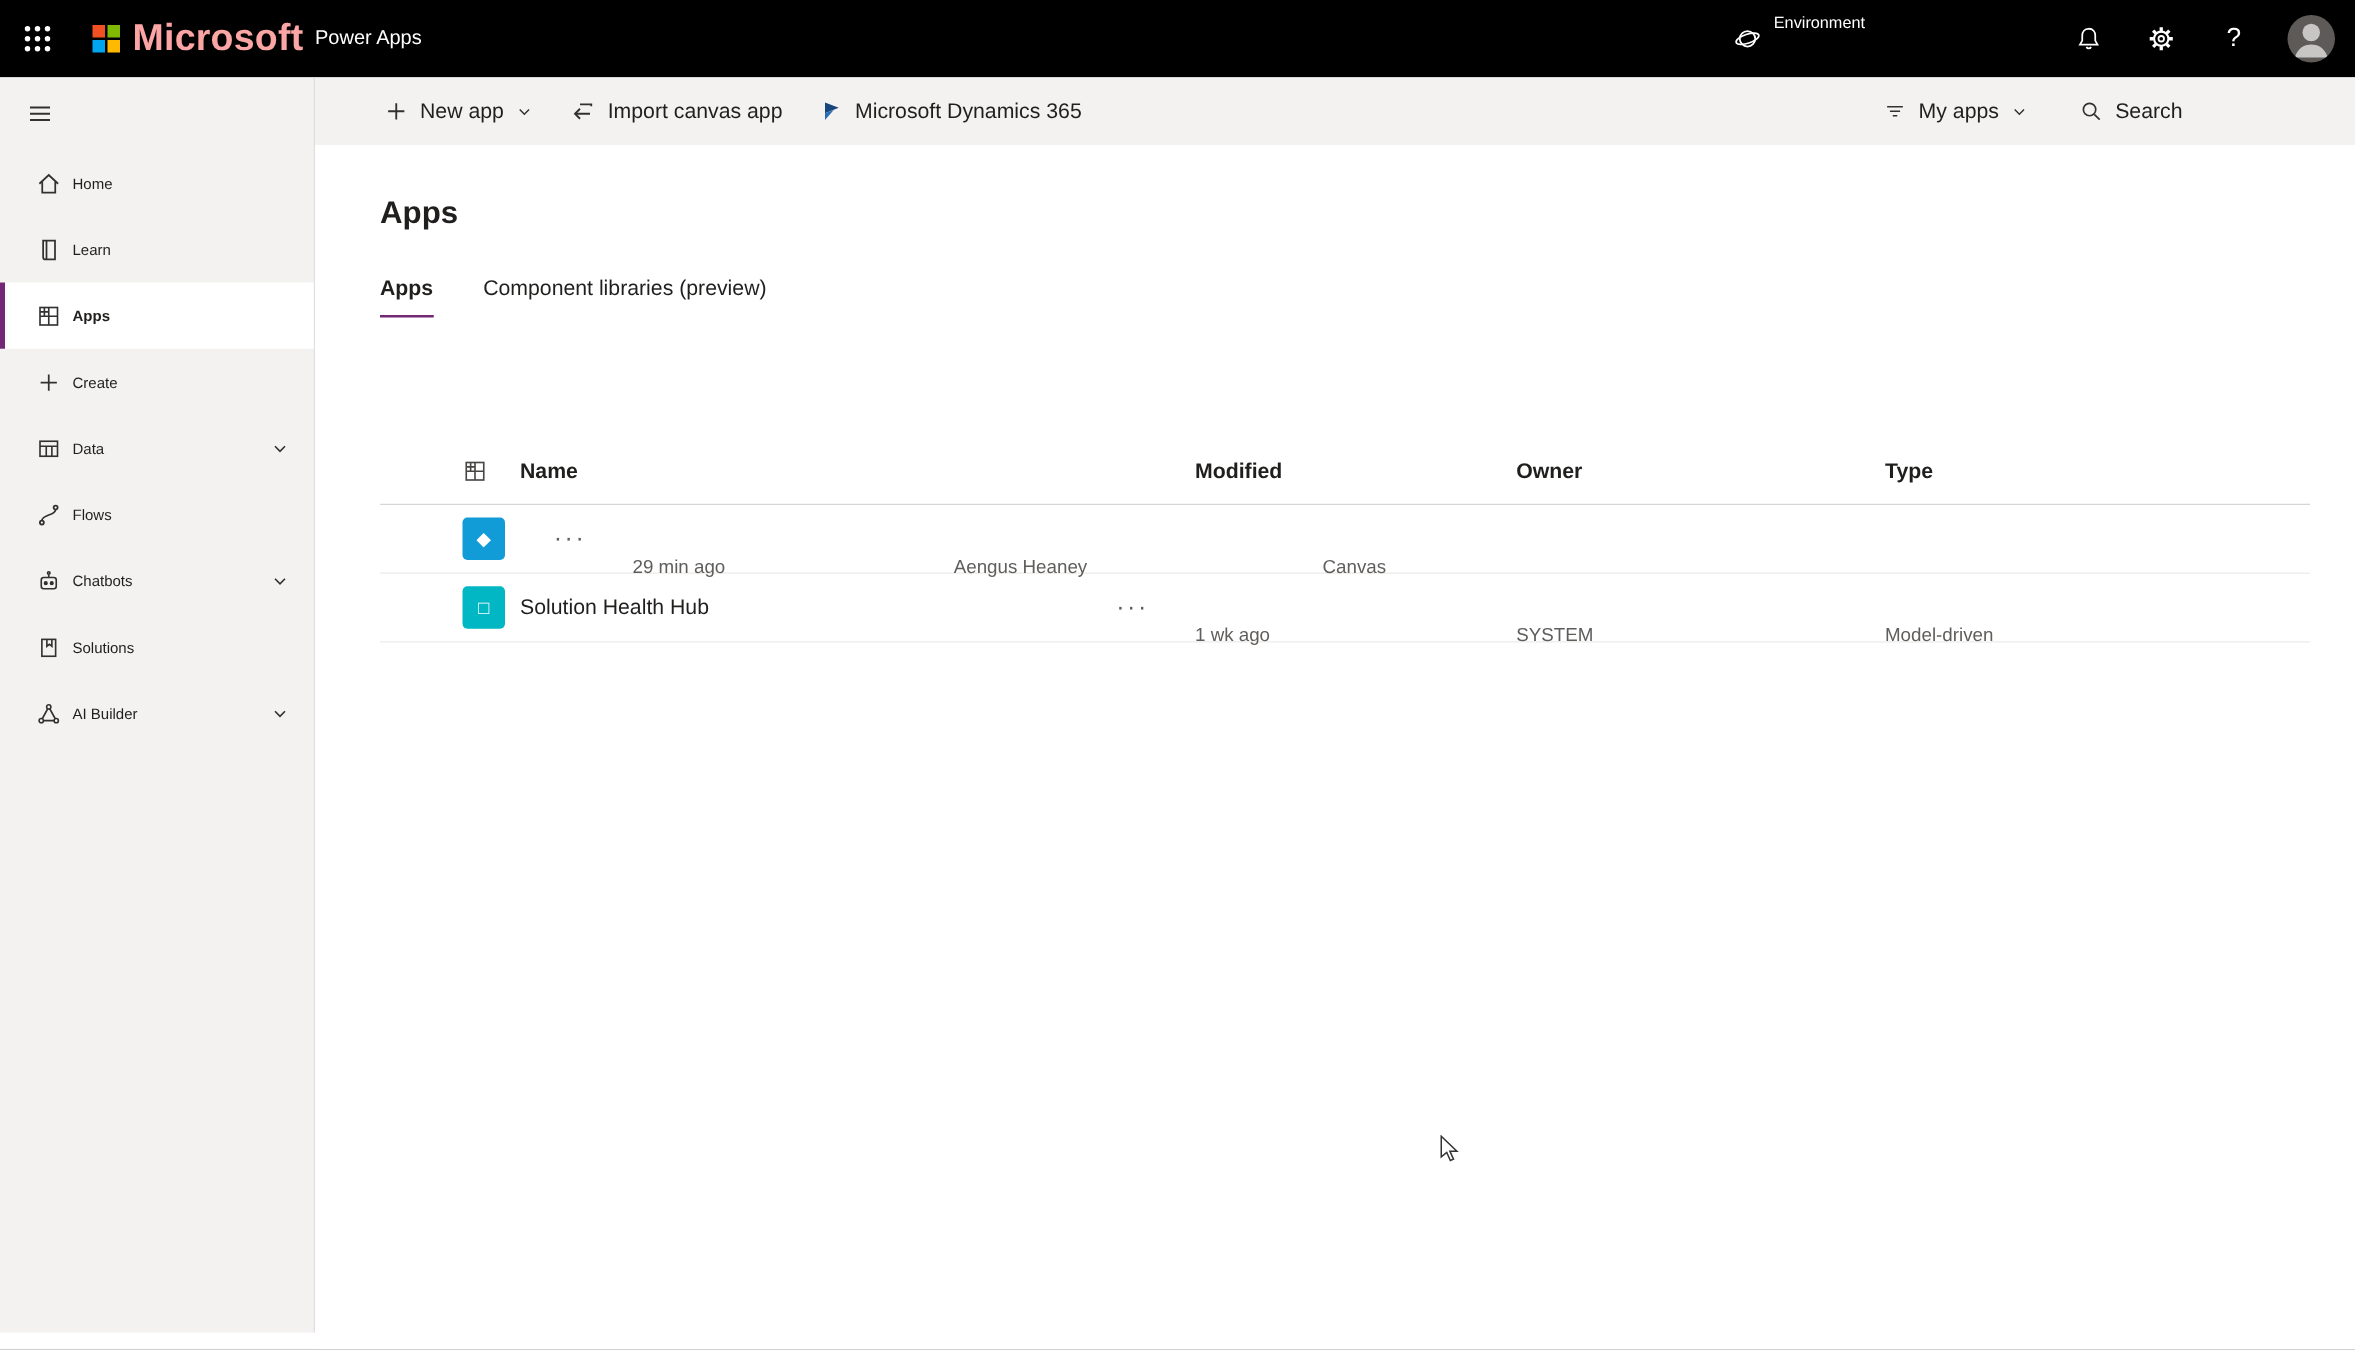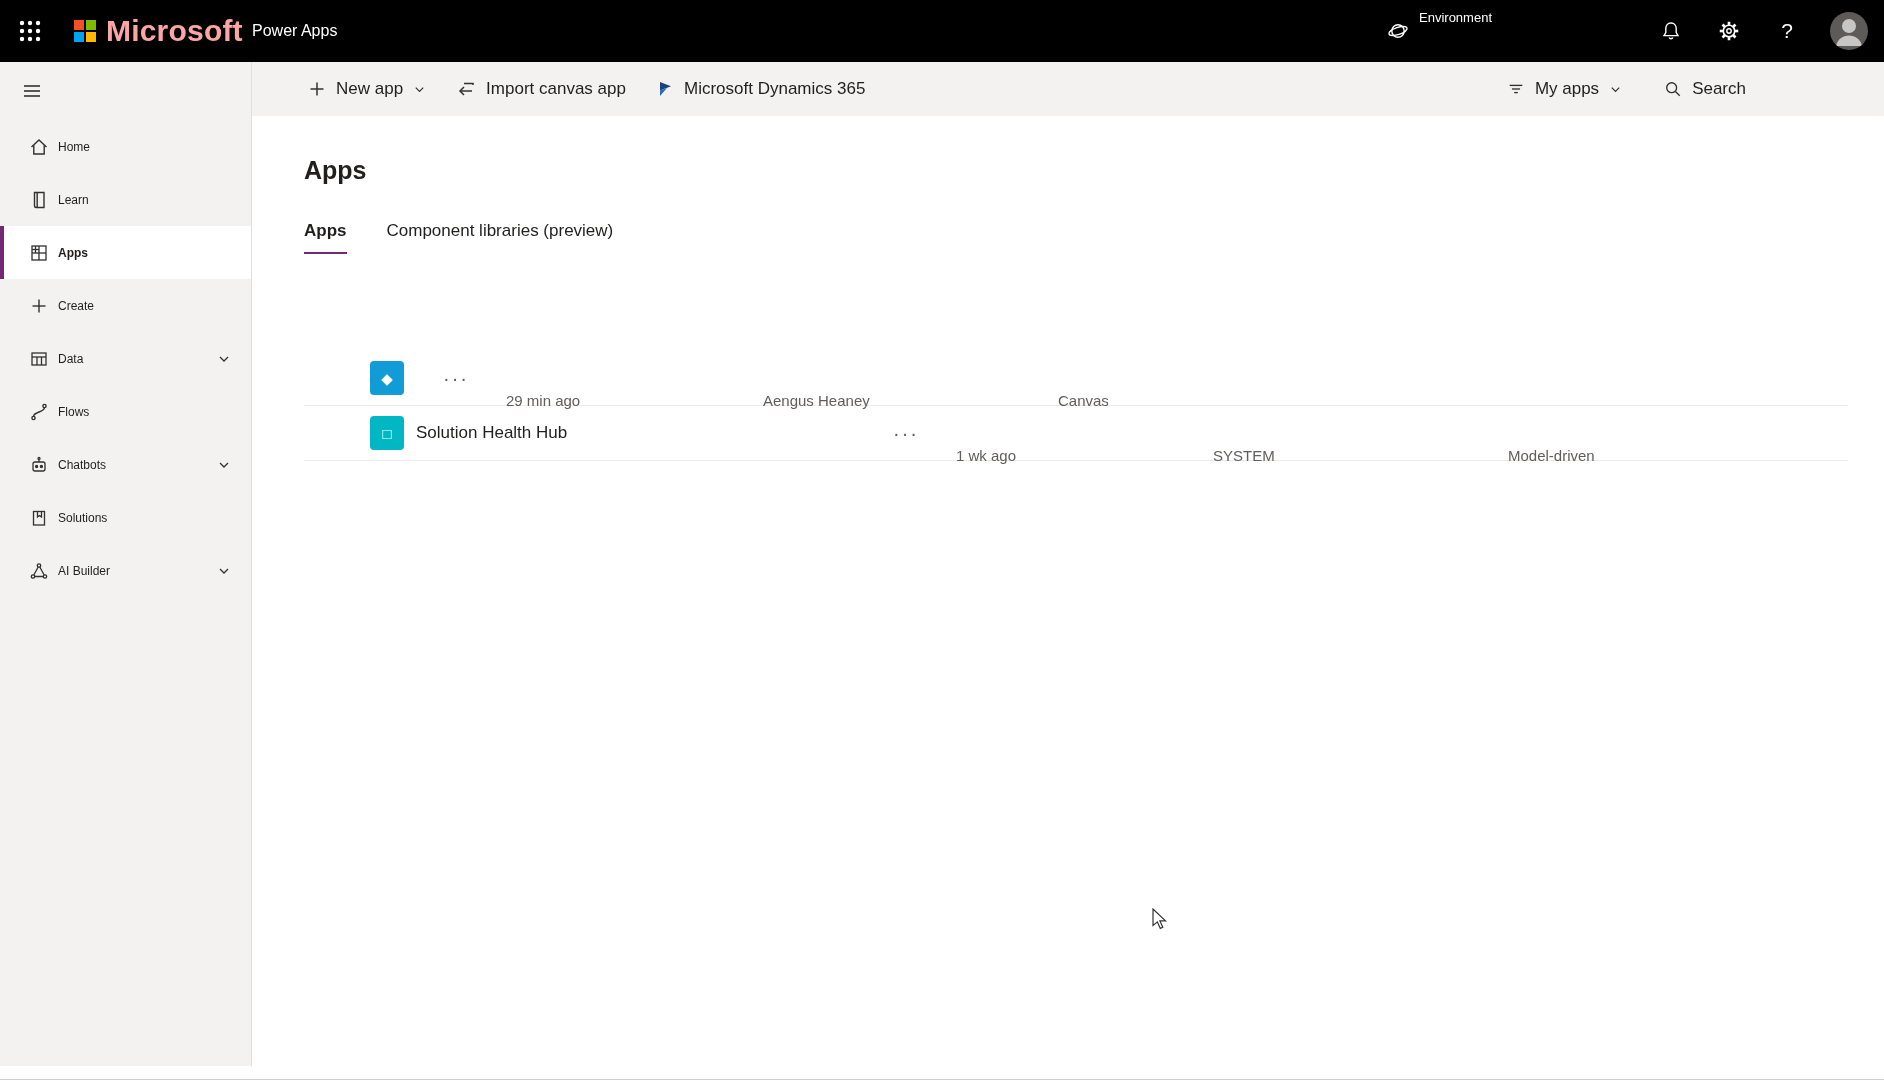--- a/index.html
+++ b/index.html
@@ -364,20 +364,37 @@
           <div class="tab active">
             <span>Apps</span>
           </div>
           <div class="tab">
             <span>Component libraries (preview)</span>
           </div>
         </div>
 
         <div class="table">
 
+          <div class="trow thead">
+            <span class="c-lead"></span>
+            <span class="c-icon">
+              <svg width="20" height="20" viewBox="0 0 20 20" fill="none" stroke="#484644" stroke-width="1.3">
+                <rect x="3" y="3" width="14" height="14"></rect>
+                <line x1="10" y1="3" x2="10" y2="17"></line>
+                  <line x1="3" y1="10" x2="17" y2="10"></line>
+                <line x1="6.5" y1="3" x2="6.5" y2="10"></line>
+                  <line x1="3" y1="6.5" x2="10" y2="6.5"></line>
+              </svg>
+            </span>
+            <span class="c-name">Name</span>
+            <span class="c-actions"></span>
+            <span class="c-mod">Modified</span>
+            <span class="c-owner">Owner</span>
+            <span class="c-type">Type</span>
+          </div>
 
           <div class="trow tbodyrow">
             <span class="c-lead"></span>
             <span class="c-icon">
               <span class="app-icon" style="background-color: rgb(17, 155, 215);">
                 <span>◆</span>
               </span>
             </span>
             <span class="c-actions">
               <button class="dots-btn">···</button>

